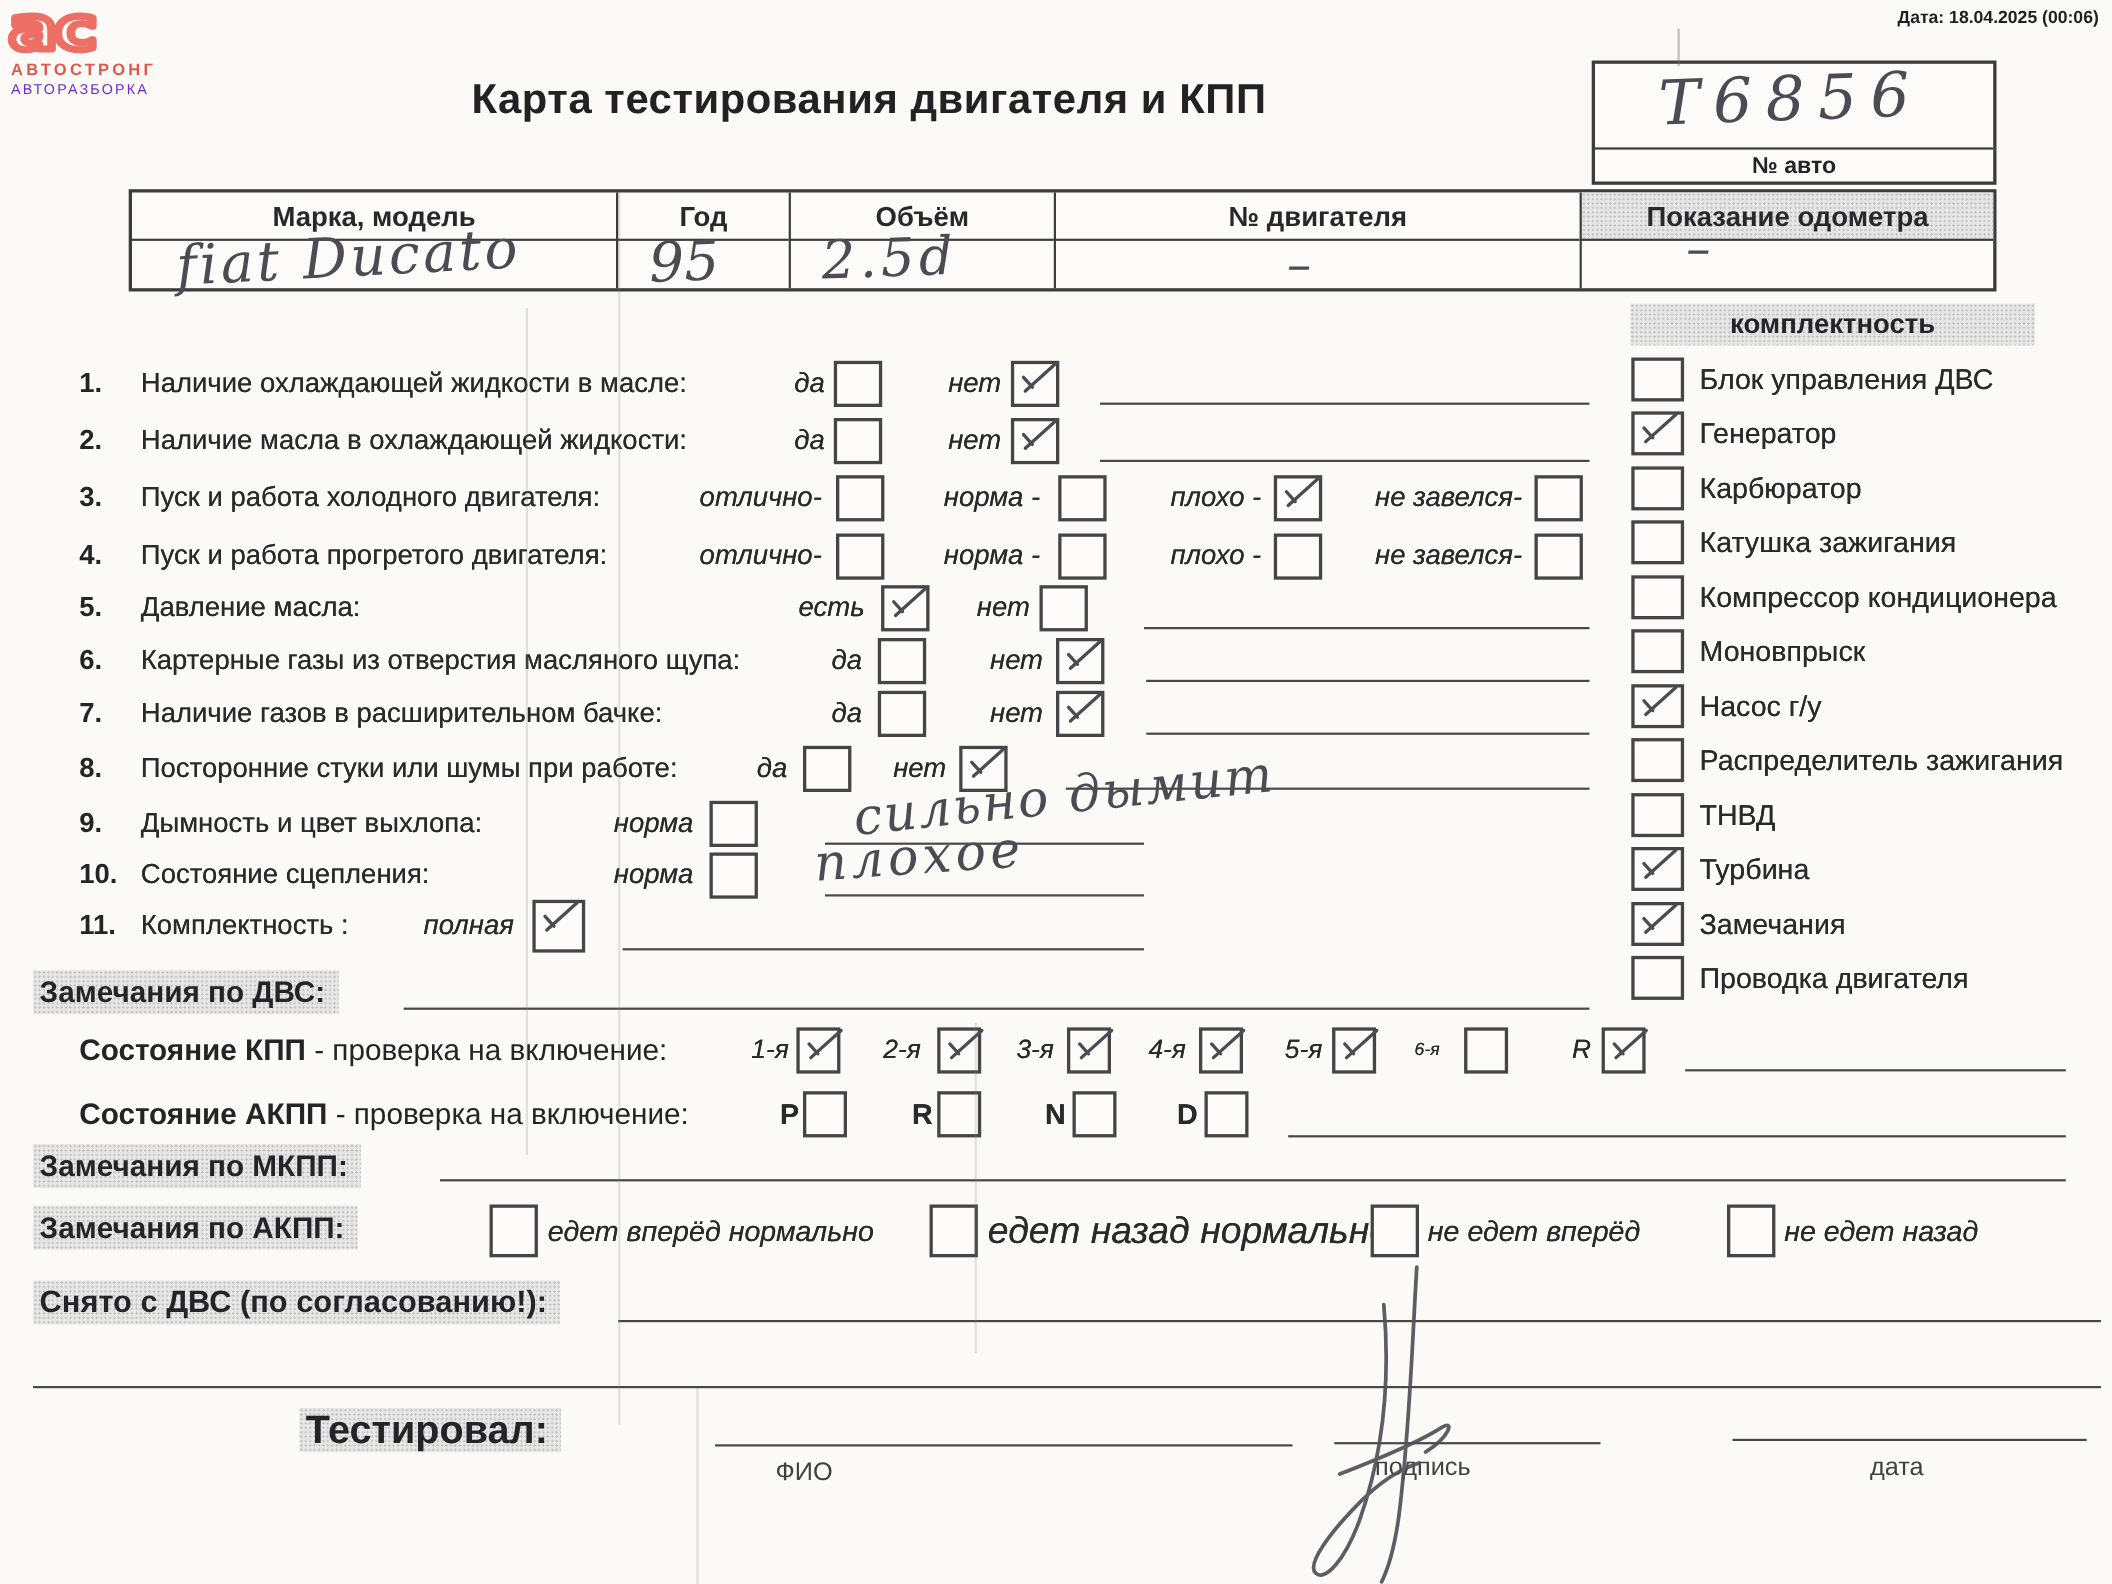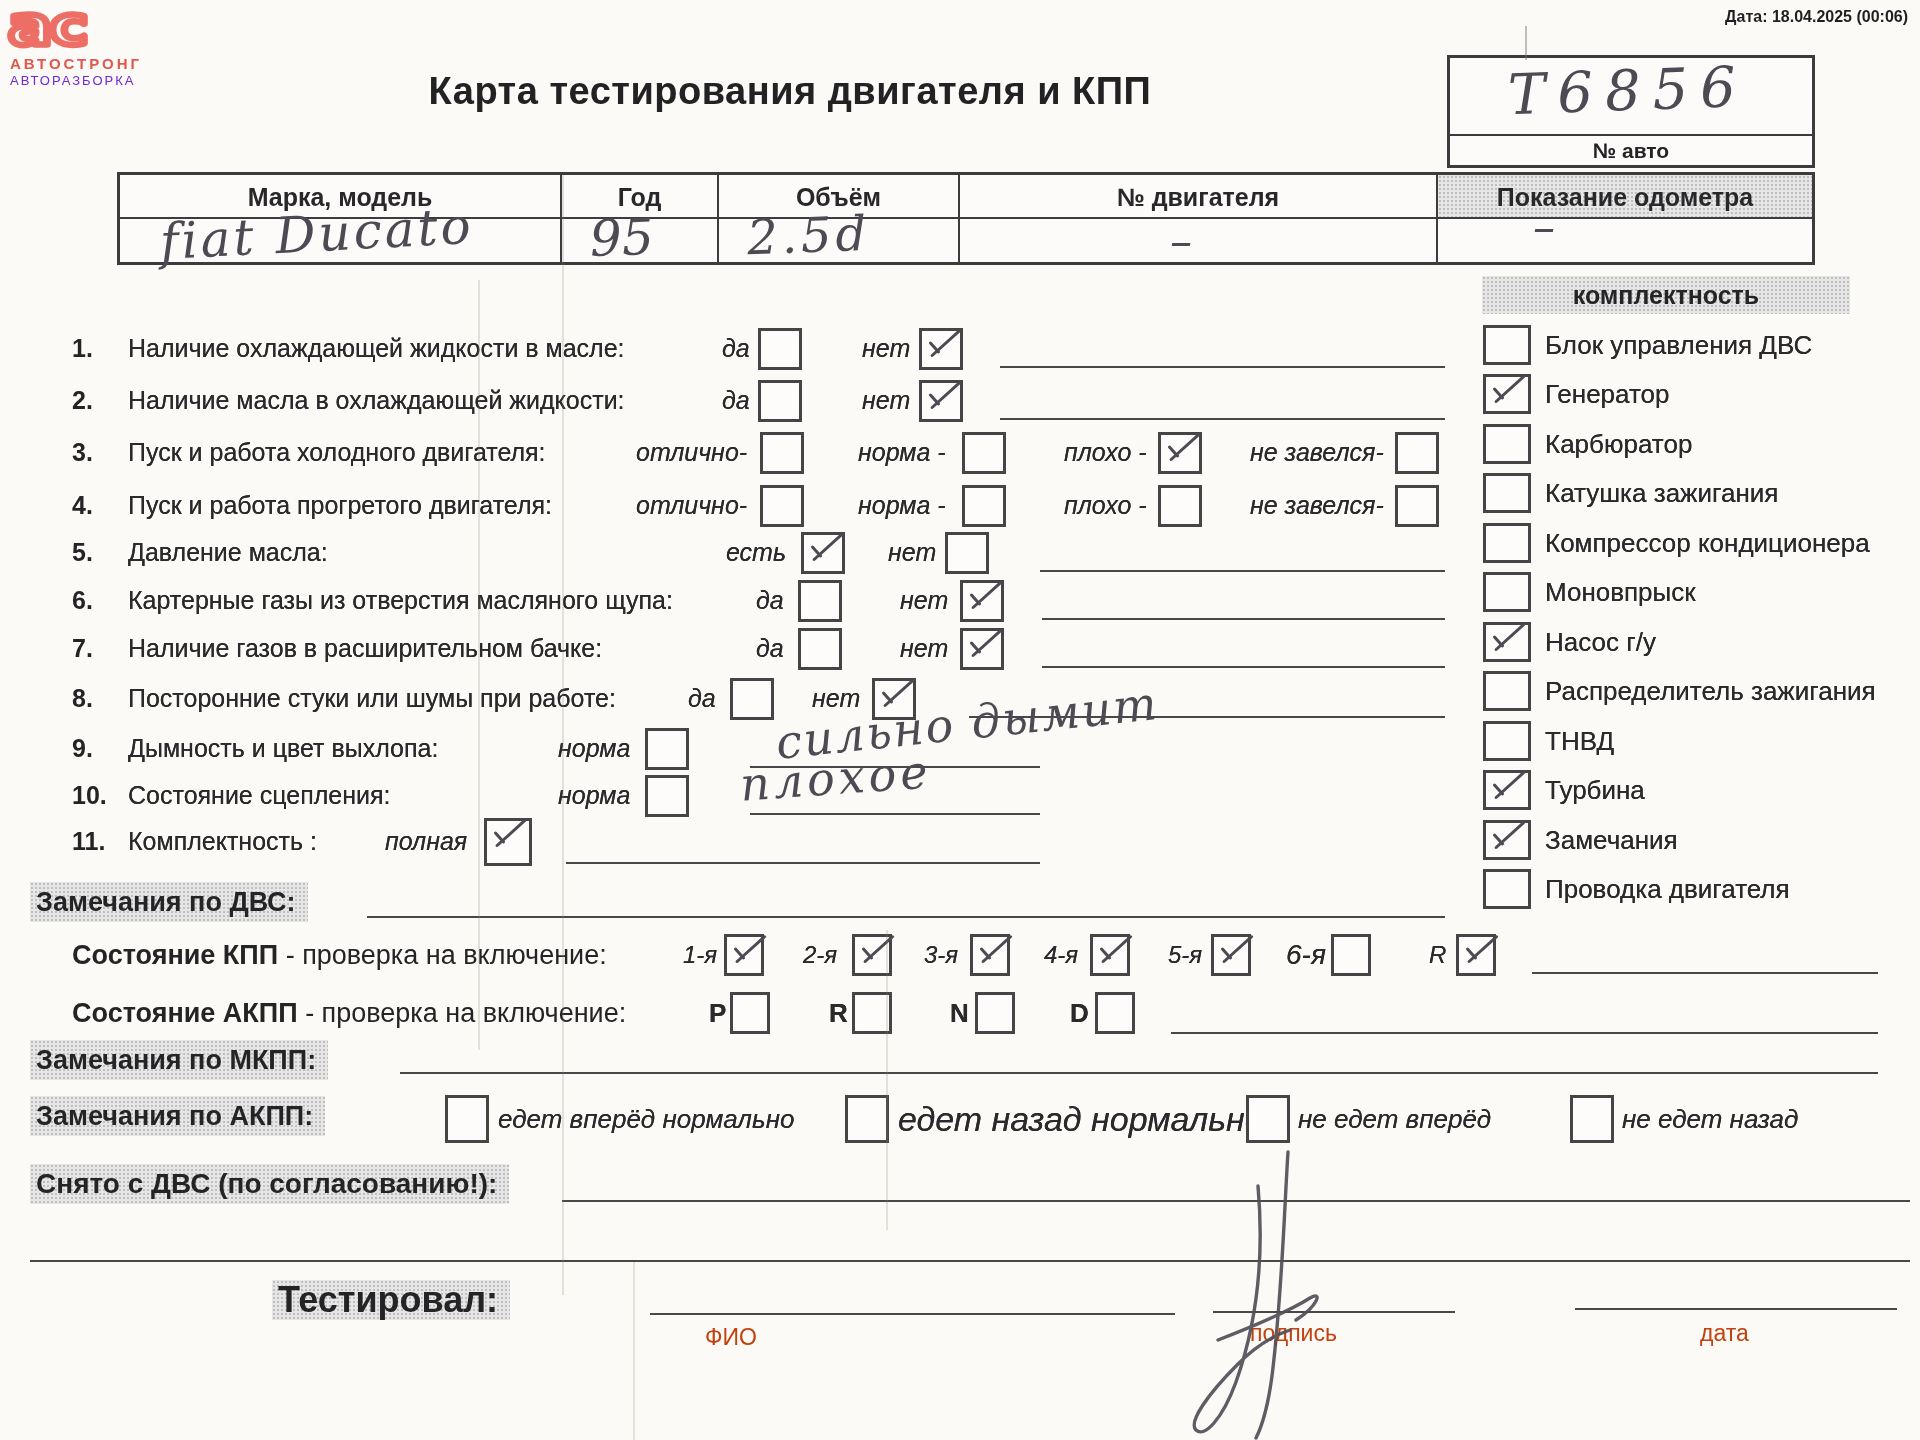--- a/index.html
+++ b/index.html
@@ -41,21 +41,21 @@
   
   .eqhead{position:absolute;left:1482px;top:276px;width:368px;height:38px;text-align:center;font-weight:bold;font-size:25px;line-height:38px;color:#242426;}
   .eq{position:absolute;left:1483px;width:435px;height:40px;text-decoration:underline;}
   .eq .cb{top:0;width:42px;height:34px;}
   .eqlbl{position:absolute;left:62px;font-size:26px;line-height:40px;color:#2a2a2c;text-shadow:0 0 .5px #2a2a2c;white-space:nowrap;}
   
   .hw{position:absolute;font-family:"DejaVu Serif",serif;font-style:italic;color:#4c4a52;white-space:nowrap;}
   
   .fold{position:absolute;width:2px;background:rgba(140,128,116,.22);}
   
-  .ftlbl{position:absolute;font-size:23px;color:#c2410c;}
+  .ftlbl{position:absolute;font-size:23px;color:#404040;}
 </style>
 </head>
 <body>
 
 <div class="page">
 
   <svg class="abs" style="left:6px;top:0px" width="120" height="56" viewBox="0 0 120 56">
     <text x="2" y="48" font-family="DejaVu Sans, sans-serif" font-weight="bold" font-size="58" fill="none" stroke="#ed6e64" stroke-width="7" stroke-linejoin="round" stroke-linecap="round" letter-spacing="-2" transform="scale(1.12,0.92)">ac</text>
   </svg>
   <div class="logo-line1">АВТОСТРОНГ</div>
@@ -265,21 +265,21 @@
     <span class="cap" style="left:683px;font-size:24px;line-height:46px">1-я</span>
     <span class="cb checked" style="left:724px;width:34px;top:2px"></span>
     <span class="cap" style="left:803px;font-size:24px;line-height:46px">2-я</span>
     <span class="cb checked" style="left:852px;width:34px;top:2px"></span>
     <span class="cap" style="left:924px;font-size:24px;line-height:46px">3-я</span>
     <span class="cb checked" style="left:970px;width:34px;top:2px"></span>
     <span class="cap" style="left:1044px;font-size:24px;line-height:46px">4-я</span>
     <span class="cb checked" style="left:1090px;width:34px;top:2px"></span>
     <span class="cap" style="left:1168px;font-size:24px;line-height:46px">5-я</span>
     <span class="cb checked" style="left:1211px;width:34px;top:2px"></span>
-    <span class="cap" style="left:1286px;font-size:28px;line-height:46px">6-я</span>
+    <span class="cap" style="left:1286px;font-size:16px;line-height:46px">6-я</span>
     <span class="cb" style="left:1331px;width:34px;top:2px"></span>
     <span class="cap" style="left:1429px;font-size:24px;line-height:46px">R</span>
     <span class="cb checked" style="left:1456px;width:34px;top:2px"></span>
     <span class="fline" style="left:1532px;width:346px;top:40px"></span>
   </div>
 
   <div class="row" style="top:990px;height:46px">
     <span class="seclbl" style="left:72px"><b>Состояние АКПП</b><span> - проверка на включение:</span></span>
     <span class="cap" style="left:709px;font-size:26px;line-height:46px;font-style:normal;font-weight:bold">P</span>
     <span class="cb" style="left:730px;width:34px;top:2px"></span>

